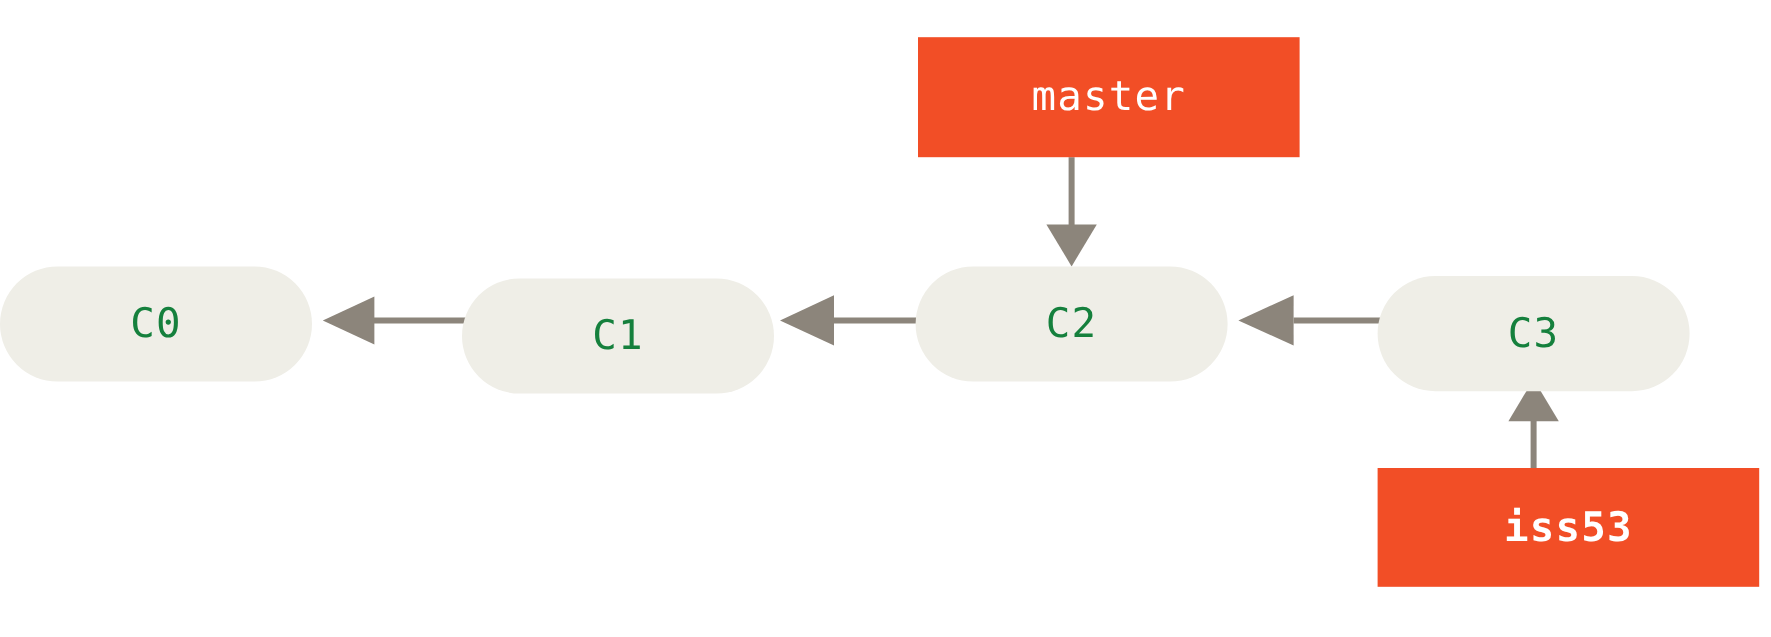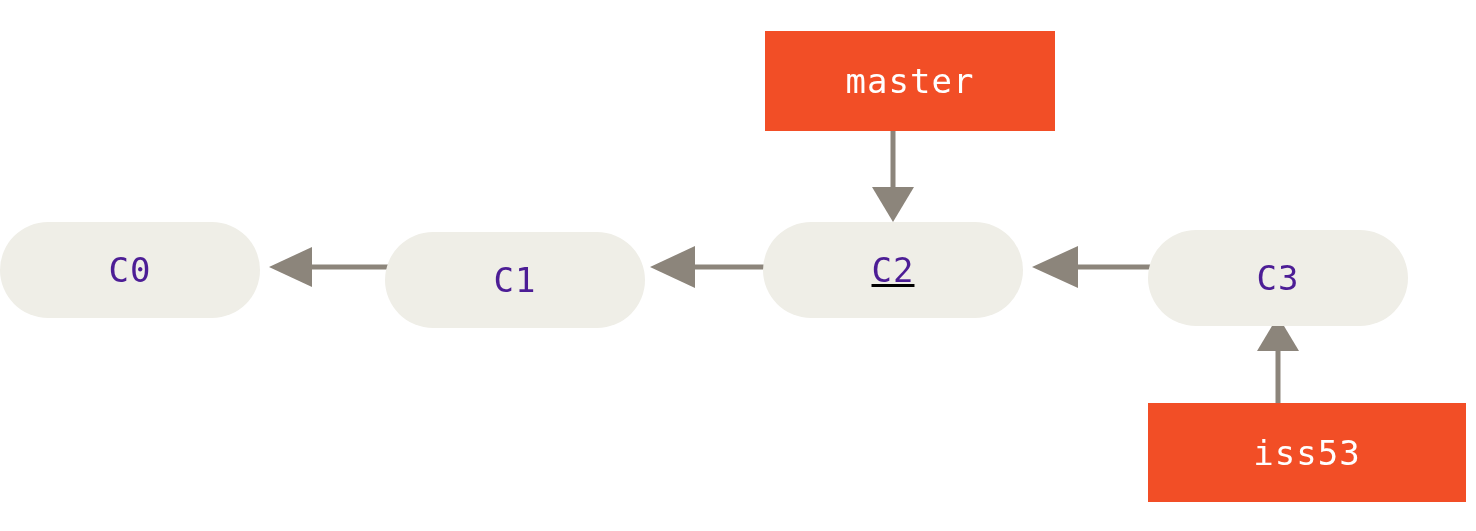--- a/index.html
+++ b/index.html
@@ -21,21 +21,21 @@
     height: 96px;
     border-radius: 48px;
     background: #efeee7;
     display: flex;
     align-items: center;
     justify-content: center;
   }
   .commit-label {
     font-family: "DejaVu Sans Mono", "Liberation Mono", monospace;
     font-size: 34px;
-    color: #4c1d95;
+    color: #15803d;
     letter-spacing: 1px;
     line-height: 1;
   }
   .branch-box {
     position: absolute;
     background: #f24e26;
     display: flex;
     align-items: center;
     justify-content: center;
   }
@@ -49,25 +49,25 @@
   .edge-layer {
     position: absolute;
     left: 0;
     top: 0;
     width: 1476px;
     height: 531px;
     pointer-events: none;
   }
   #node-c0 { left: 0px;    top: 222px; }
   #node-c1 { left: 385px;  top: 222px; margin-top: 10px; }
-  #node-c2 { left: 763px;  top: 222px; text-decoration: underline; }
+  #node-c2 { left: 763px;  top: 222px; }
   #node-c3 { left: 1148px; top: 230px; }
 
-  #box-master { left: 765px;  top: 31px;  width: 290px; height: 100px; }
-  #box-iss53  { left: 1148px; top: 403px; width: 318px; height: 99px; }
+  #box-master { left: 765px;  top: 31px;  width: 318px; height: 100px; }
+  #box-iss53  { left: 1148px; top: 390px; width: 318px; height: 99px; font-weight: bold; }
 </style>
 </head>
 <body>
 
 <div id="canvas">
 
   <svg class="edge-layer" viewBox="0 0 1476 531" width="1476" height="531" xmlns="http://www.w3.org/2000/svg">
 
     <g>
       <line x1="393" y1="267" x2="310" y2="267" stroke="#8c857b" stroke-width="5"></line>

